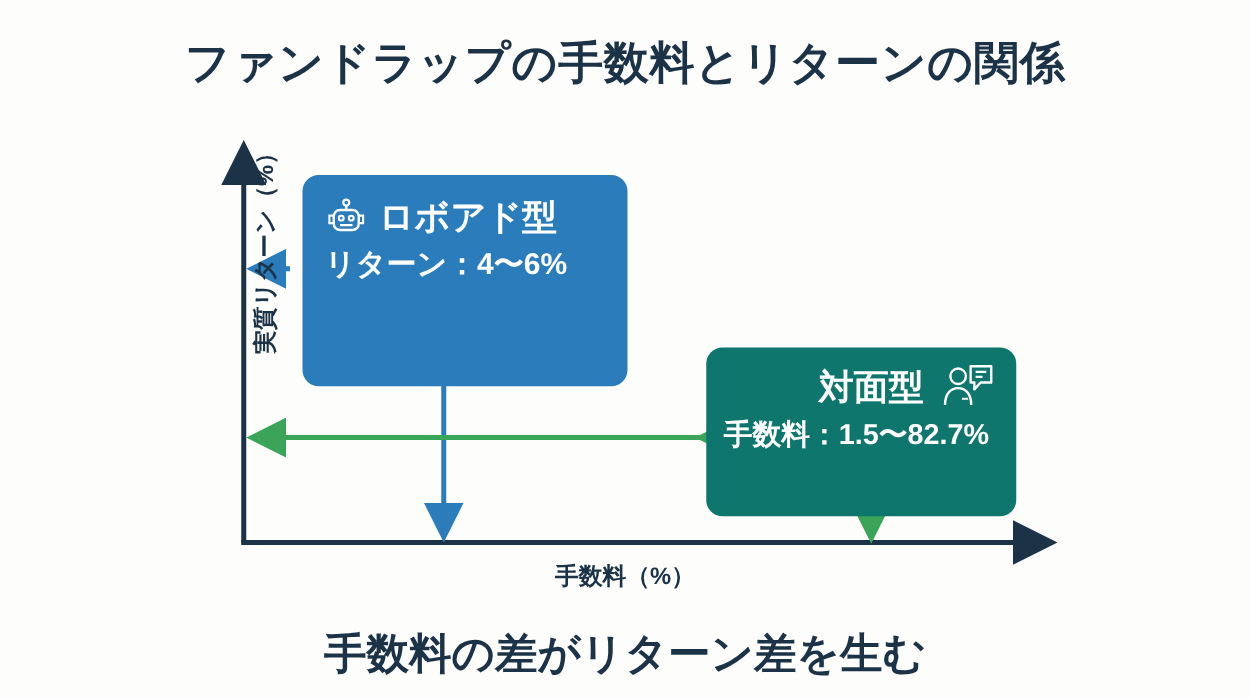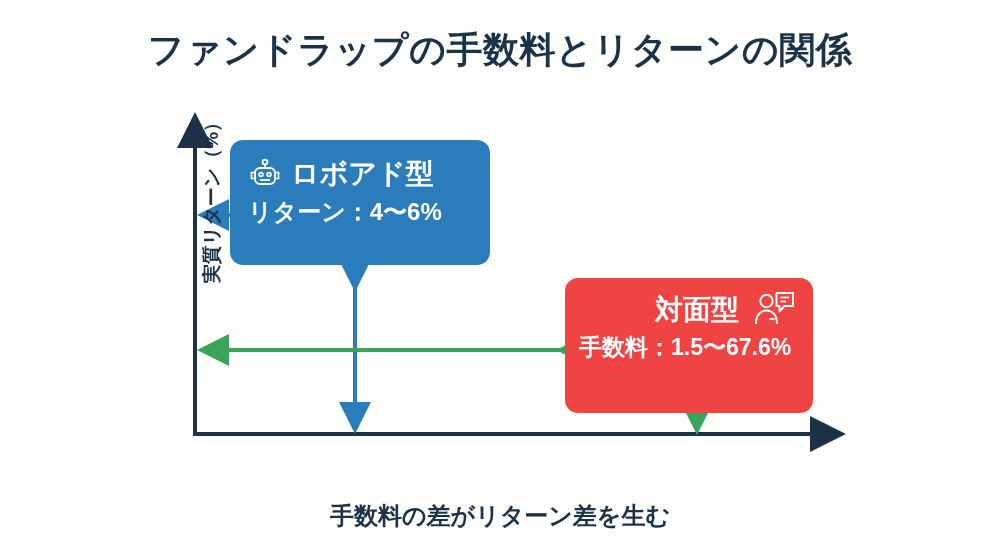--- a/index.html
+++ b/index.html
@@ -34,21 +34,21 @@
     white-space: nowrap;
   }
 
   
   .caption {
     position: absolute;
     left: 0;
     top: 500px;
     width: 1000px;
     text-align: center;
-    font-size: 24px;
+    font-size: 34px;
     font-weight: bold;
     color: #1b3247;
     white-space: nowrap;
   }
 
   
   .y-axis-label {
     position: absolute;
     left: 112px;
     top: 185px;
@@ -84,33 +84,33 @@
   }
 
   
   .card {
     position: absolute;
     border-radius: 13px;
     color: #ffffff;
     box-sizing: border-box;
   }
   .card.blue {
-    left: 230px;
+    left: 242px;
     top: 140px;
     width: 260px;
-    height: 125px;
+    height: 169px;
     background: #2b7cba;
     padding: 12px 16px 10px 18px;
   }
   .card.green {
     left: 565px;
     top: 278px;
     width: 248px;
     height: 135px;
-    background: #ef4444;
+    background: #0f766e;
     padding: 10px 14px 10px 14px;
   }
   .card-head {
     display: flex;
     align-items: center;
     gap: 9px;
     height: 44px;
   }
   .card.green .card-head {
     justify-content: flex-end;
@@ -171,20 +171,21 @@
     <line x1="232" y1="215" x2="203" y2="215" stroke="#2b7cba" stroke-width="4" marker-end="url(#ah-blue-end)"></line>
 
     <line x1="355" y1="286" x2="355" y2="428" stroke="#2b7cba" stroke-width="4" marker-start="url(#ah-blue-start)" marker-end="url(#ah-blue-end)"></line>
 
     <line x1="562" y1="350" x2="203" y2="350" stroke="#3aa558" stroke-width="4" marker-start="url(#ah-green-start)" marker-end="url(#ah-green-end)"></line>
 
     <line x1="697" y1="414" x2="697" y2="429" stroke="#3aa558" stroke-width="4" marker-end="url(#ah-green-end)"></line>
   </svg>
 
   <div class="y-axis-label">実質リターン（%）</div>
+  <div class="x-axis-label">手数料（%）</div>
 
   <div class="card blue">
     <div class="card-head">
       <span class="icon">
         <svg width="34" height="34" viewBox="0 0 34 34" xmlns="http://www.w3.org/2000/svg">
           <circle cx="17" cy="5" r="2.4" fill="none" stroke="#ffffff" stroke-width="1.8"></circle>
           <line x1="17" y1="7.4" x2="17" y2="11" stroke="#ffffff" stroke-width="1.8"></line>
           <rect x="7" y="11" width="20" height="16" rx="5" ry="5" fill="none" stroke="#ffffff" stroke-width="1.9"></rect>
           <circle cx="13" cy="17.5" r="1.9" fill="none" stroke="#ffffff" stroke-width="1.7"></circle>
           <circle cx="21" cy="17.5" r="1.9" fill="none" stroke="#ffffff" stroke-width="1.7"></circle>
@@ -205,18 +206,18 @@
         <svg width="42" height="38" viewBox="0 0 42 38" xmlns="http://www.w3.org/2000/svg">
           <circle cx="13.5" cy="10" r="6.2" fill="none" stroke="#ffffff" stroke-width="1.9"></circle>
           <path d="M3,33 C3,23.5 8,19.5 13.5,19.5 C19,19.5 24,23.5 24,33" fill="none" stroke="#ffffff" stroke-width="1.9"></path>
           <line x1="16.5" y1="28" x2="21.5" y2="28" stroke="#ffffff" stroke-width="1.7"></line>
           <path d="M23.5,2 L40,2 L40,15 L31.5,15 L26.5,20.5 L26.5,15 L23.5,15 Z" fill="none" stroke="#ffffff" stroke-width="1.9" stroke-linejoin="round"></path>
           <line x1="27.5" y1="6.5" x2="36" y2="6.5" stroke="#ffffff" stroke-width="1.7"></line>
           <line x1="27.5" y1="10.5" x2="33" y2="10.5" stroke="#ffffff" stroke-width="1.7"></line>
         </svg>
       </span>
     </div>
-    <div class="card-line">手数料：1.5〜67.6%</div>
+    <div class="card-line">手数料：1.5〜82.7%</div>
   </div>
 
   <div class="caption">手数料の差がリターン差を生む</div>
 
 </div>
 
 </body></html>

